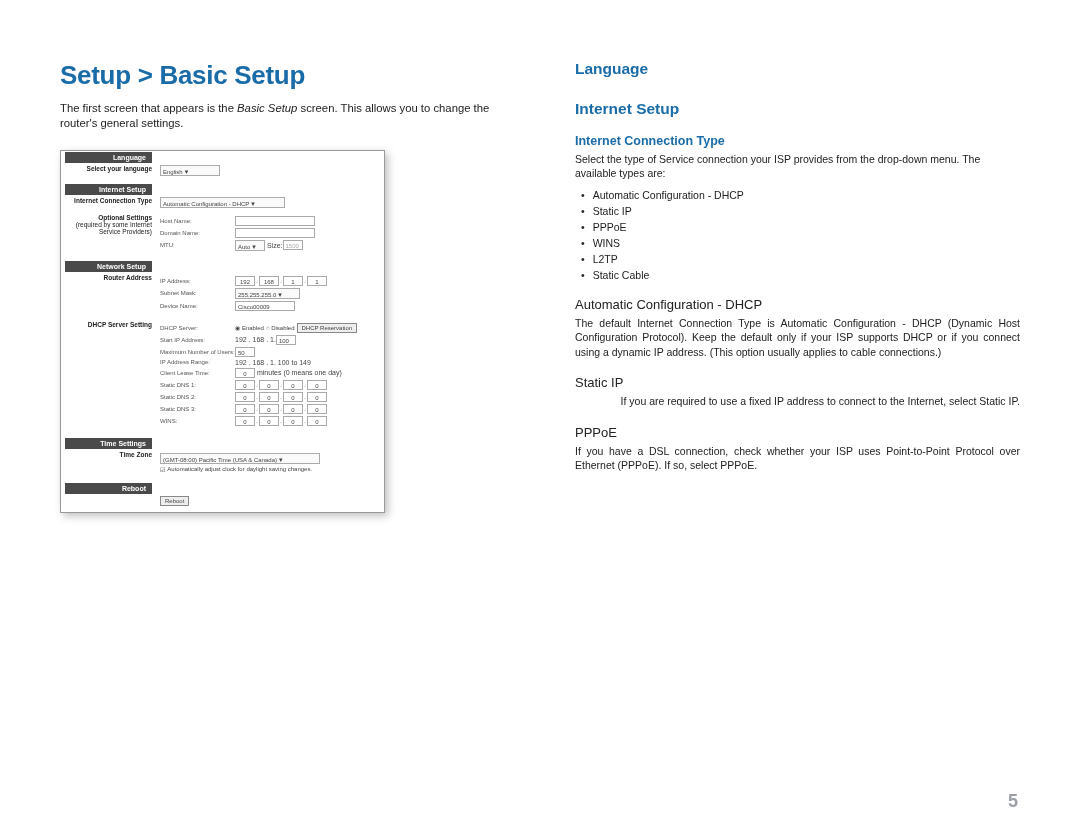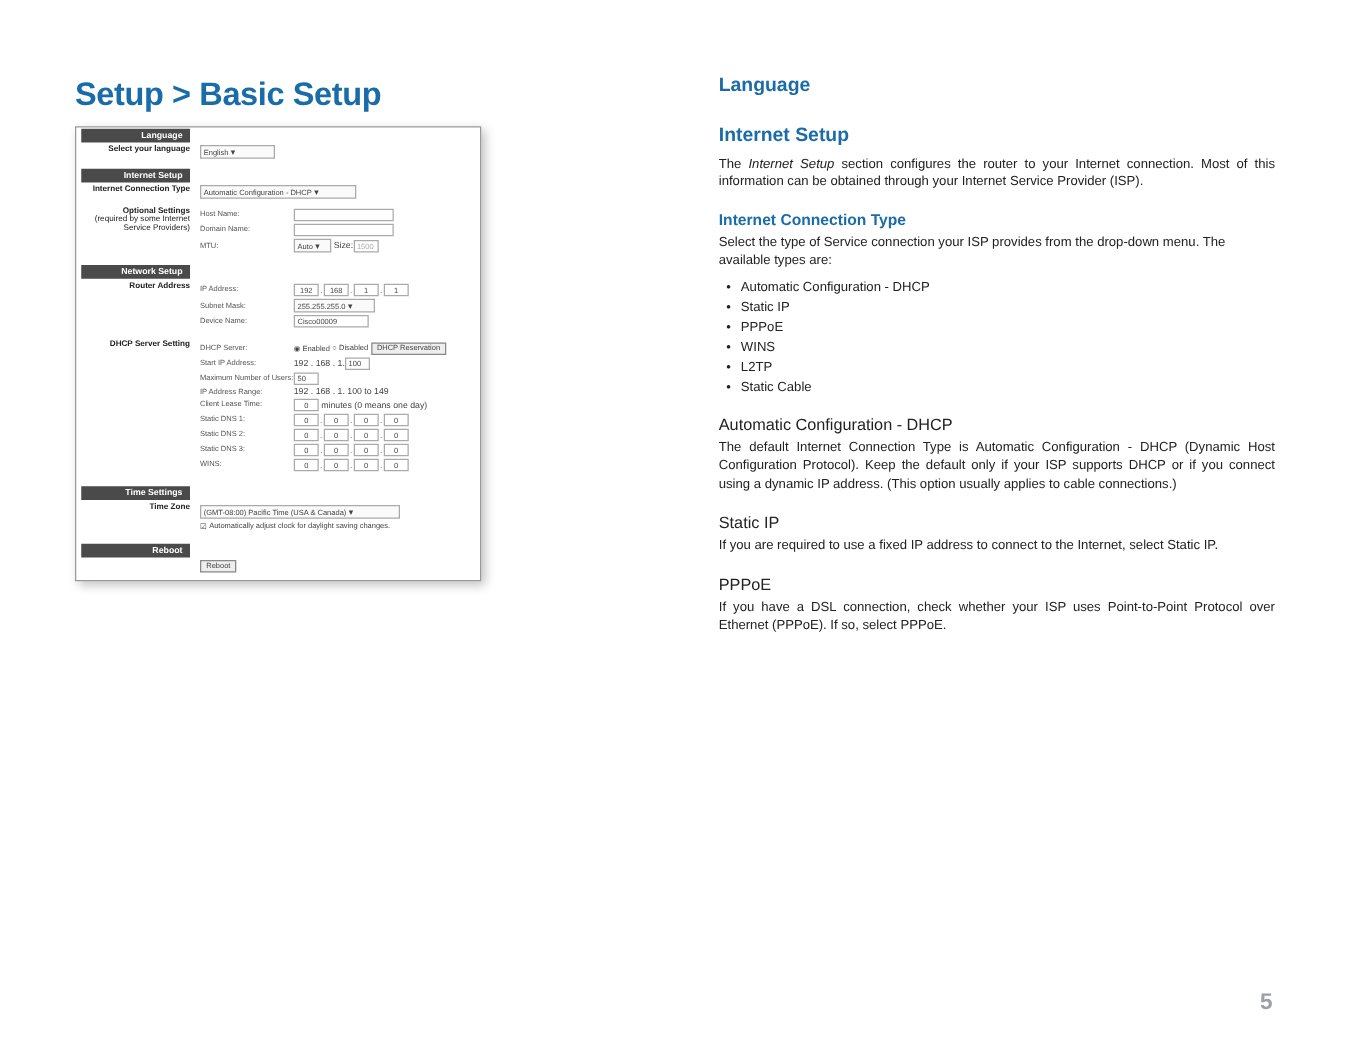--- a/index.html
+++ b/index.html
@@ -142,20 +142,23 @@
     font-weight: bold;
   }
 </style>
 </head>
 <body>
 
 <div class="page">
 
   <div class="left-col">
     <h1 class="page-title">Setup &gt; Basic Setup</h1>
+    <p class="intro">
+      <span>The first screen that appears is the </span><em>Basic Setup</em><span> screen. This allows you to change the router's general settings.</span>
+    </p>
 
     <div class="router-ss">
       <table>
 
         <tbody>
             <tr>
               <td class="ss-label-col">
                 <div class="ss-section-bar">Language</div>
               </td>
               <td></td>
@@ -337,39 +340,36 @@
         </tr>
       </tbody>
         </table>
     </div>
   </div>
 
   <div class="right-col">
     <h2 class="section-h">Language</h2>
 
     <h2 class="section-h mt">Internet Setup</h2>
-    <p class="body-text">
-      <span>The </span><em>Internet Setup</em><span> section configures the router to your Internet connection. Most of this information can be obtained through your Internet Service Provider (ISP).</span>
-    </p>
 
     <h3 class="sub-h">Internet Connection Type</h3>
     <p class="body-text" style="text-align:left">Select the type of Service connection your ISP provides from the drop-down menu. The available types are:</p>
     <ul class="type-list">
       <li>Automatic Configuration - DHCP</li>
       <li>Static IP</li>
       <li>PPPoE</li>
       <li>WINS</li>
       <li>L2TP</li>
       <li>Static Cable</li>
     </ul>
 
     <h4 class="type-h">Automatic Configuration - DHCP</h4>
     <p class="body-text">The default Internet Connection Type is Automatic Configuration - DHCP (Dynamic Host Configuration Protocol). Keep the default only if your ISP supports DHCP or if you connect using a dynamic IP address. (This option usually applies to cable connections.)</p>
 
     <h4 class="type-h">Static IP</h4>
-    <p class="body-text" style="text-align:left">If you are required to use a fixed IP address to connect to the Internet, select Static IP.</p>
+    <p class="body-text" style="text-align:right">If you are required to use a fixed IP address to connect to the Internet, select Static IP.</p>
 
     <h4 class="type-h">PPPoE</h4>
     <p class="body-text">If you have a DSL connection, check whether your ISP uses Point-to-Point Protocol over Ethernet (PPPoE). If so, select PPPoE.</p>
   </div>
 </div>
 
 <div class="page-number">5</div>
 
 </body></html>

